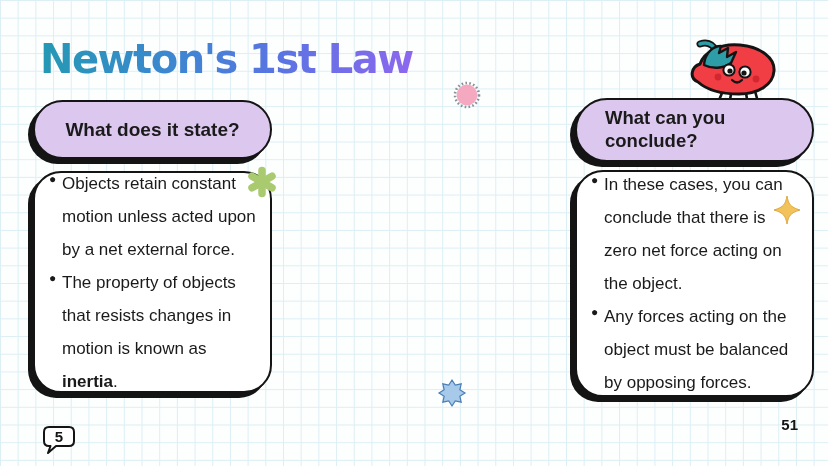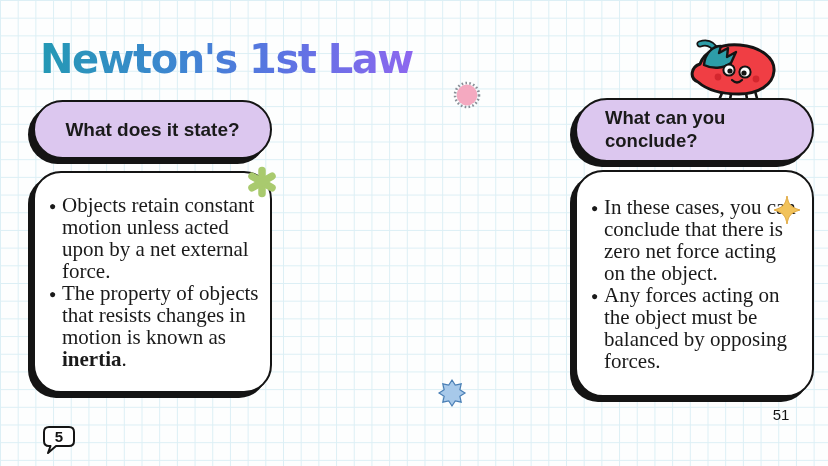--- a/index.html
+++ b/index.html
@@ -39,37 +39,37 @@
     font-size:18.5px; line-height:1.22;
   }
   .card {
     box-sizing:border-box; height:222px;
     background:#ffffff; border:2px solid #141414; border-radius:28px;
     box-shadow:-5px 5px 0 #141414;
     padding:10px 11px 10px 15px;
     display:flex; flex-direction:column; justify-content:center;
   }
   .column.col3 .card { height:227px; }
-  ul.bullets { list-style:none; margin:0; padding:0; font-size:21px; line-height:22px;font-family:Liberation Serif, serif; }
+  ul.bullets { list-style:none; margin:0; padding:0; font-size:17px; line-height:33px; }
   .bullets li { position:relative; padding-left:12px; }
   .bullets li::before { content:"●"; position:absolute; left:-1px; top:0; font-size:12px; line-height:25px; }
   .bullets b { font-weight:700; }
   .deco { position:absolute; }
   .deco-asterisk { left:246px; top:166px; }
   .deco-scallop  { left:452px; top:80px; }
   .deco-burst    { left:437px; top:378px; }
   .deco-sparkle  { left:772px; top:195px; }
   .pepper        { left:684px; top:38px; }
   .page-badge { position:absolute; left:40px; top:424px; }
   .page-badge text {
     font-family:"Liberation Sans", sans-serif; font-size:15px; font-weight:700; fill:#141414;
   }
   .page-number {
-    position:absolute; left:764px; top:406px; width:34px; text-align:center;
-    font-size:15px; font-weight:400; color:#141414;
+    position:absolute; left:764px; top:416px; width:34px; text-align:right;
+    font-size:15px; font-weight:700; color:#141414;
   }
 </style>
 </head>
 <body>
 
 <div class="slide">
 
   <h1 class="title">Newton's 1st Law</h1>
 
   <svg class="deco pepper" width="100" height="72" viewBox="0 0 100 72">

